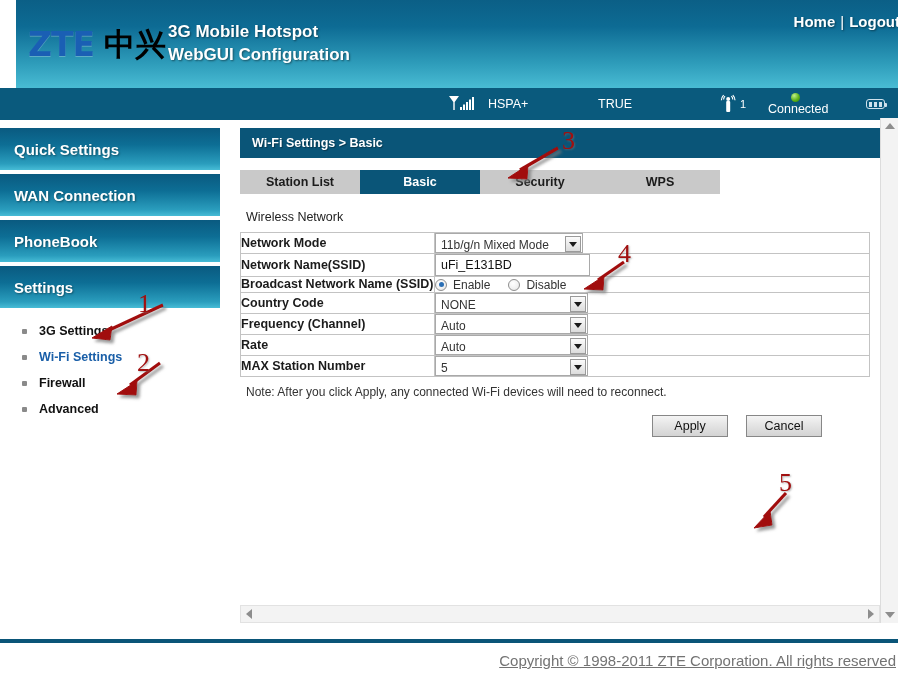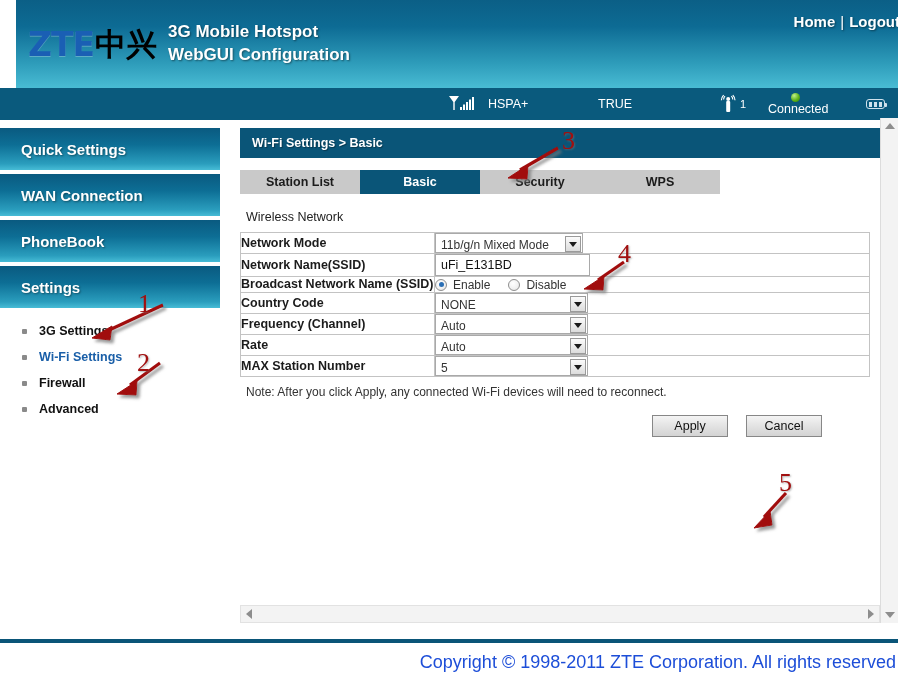--- a/index.html
+++ b/index.html
@@ -18,21 +18,21 @@
     background: linear-gradient(to bottom, #0b5f86 0%, #0d6b94 30%, #2e9cba 72%, #49bcd4 100%);
   }
   .logo { position:absolute; left:12px; top:24px; height:40px; display:flex; align-items:center; }
   .logo .zte {
     font-family:"DejaVu Sans", sans-serif; font-weight:bold; font-size:33px;
     color:#1a5fb4; letter-spacing:-1px; line-height:1;
     text-shadow: 0 1px 0 rgba(255,255,255,0.25);
   }
   .logo .cn {
     font-family:"DejaVu Sans", sans-serif; font-weight:bold; font-size:31px;
-    color:#000000; line-height:1; margin-left:1px;
+    color:#000000; line-height:1; margin-left:10px;
   }
   .app-title {
     position:absolute; left:152px; top:20px;
     color:#ffffff; font-weight:bold; font-size:17px; line-height:23px;
     text-shadow: 1px 1px 2px rgba(0,0,0,0.45);
   }
   .header-links {
     position:absolute; right:14px; top:13px;
     color:#ffffff; font-weight:bold; font-size:15px;
     text-shadow: 1px 1px 2px rgba(0,0,0,0.45);
@@ -64,21 +64,21 @@
   }
   .battery:after{ content:""; position:absolute; right:-3px; top:3px; width:2px; height:4px; background:#cfe2ec; border-radius:0 1px 1px 0;}
   .battery i { position:absolute; left:2px; top:2px; width:3px; height:5px; background:#cfe2ec; }
   .battery i:nth-child(2){ left:7px; }
   .battery i:nth-child(3){ left:12px; }
 
   
   .sidebar { position:absolute; left:0; top:128px; width:220px; }
   .nav-item {
     height:42px; margin-bottom:4px; display:flex; align-items:center;
-    padding-left:21px; color:#ffffff; font-weight:bold; font-size:15px;
+    padding-left:14px; color:#ffffff; font-weight:bold; font-size:15px;
     background: linear-gradient(to bottom, #0a5a80 0%, #0d6e95 40%, #2a9dbd 85%, #47bcd6 100%);
     text-shadow: 1px 1px 2px rgba(0,0,0,0.4);
     cursor:pointer;
   }
   .subnav { margin-top:10px; padding-left:22px; }
   .subnav-item {
     display:flex; align-items:center; height:26px;
     font-size:12.5px; font-weight:bold; color:#111;
   }
   .subnav-item .bullet {
@@ -174,21 +174,21 @@
   }
   .hscroll .ar { position:absolute; top:0; height:16px; width:16px; display:flex; align-items:center; justify-content:center; }
   .hscroll .ar.lf { left:0; }
   .hscroll .ar.rt { right:0; }
   .tri-lf { width:0;height:0;border-top:5px solid transparent;border-bottom:5px solid transparent;border-right:6px solid #8d8d8d;}
   .tri-rt { width:0;height:0;border-top:5px solid transparent;border-bottom:5px solid transparent;border-left:6px solid #8d8d8d;}
 
   
   .footer-rule { position:absolute; left:0; top:639px; width:898px; height:4px; background:#0a5578; }
   .footer-text {
-    position:absolute; right:2px; top:652px; font-size:18px; color:#1d4ed8;
+    position:absolute; right:2px; top:652px; font-size:15px; color:#737373;text-decoration:underline;
   }
 
   
   .anno { position:absolute; pointer-events:none; }
   .anno-num {
     position:absolute; color:#a10f0f; font-size:26px;
     font-family:"Liberation Serif", serif;
     text-shadow: 1px 1px 2px rgba(120,120,120,0.55);
   }
 </style>

